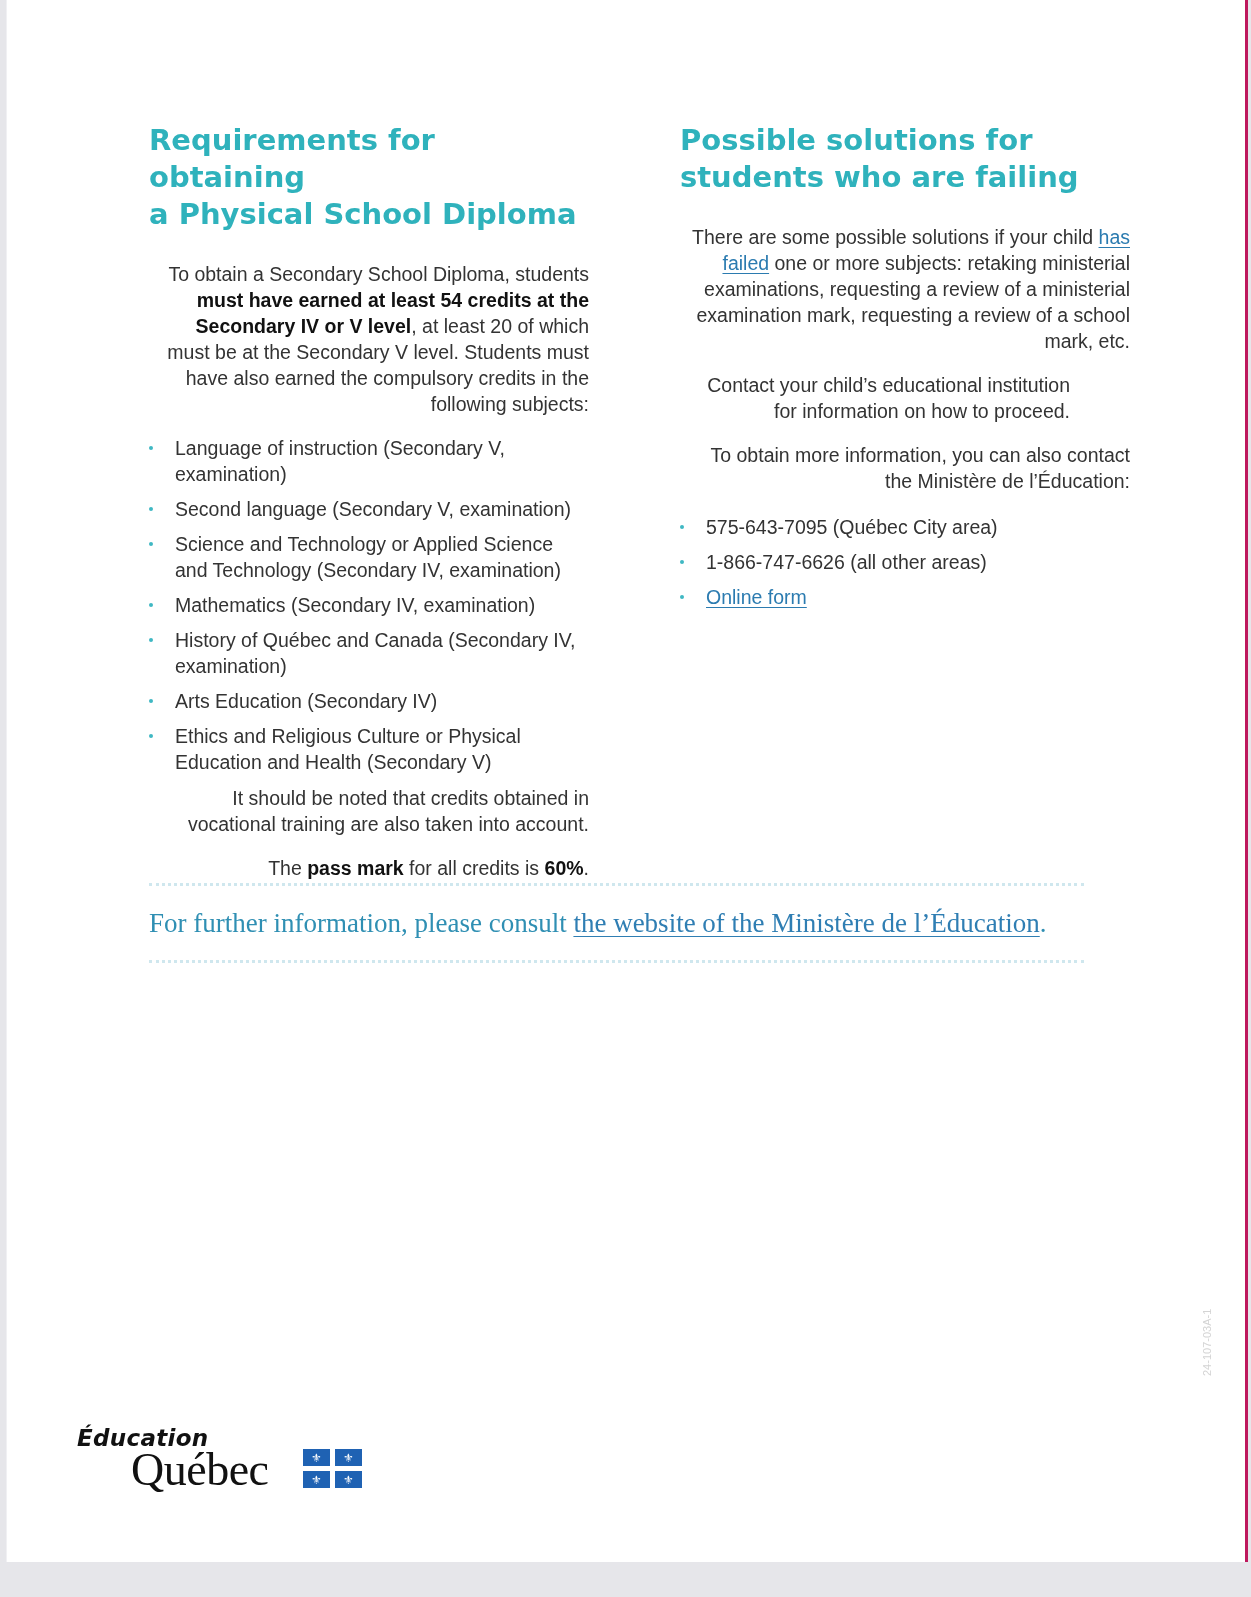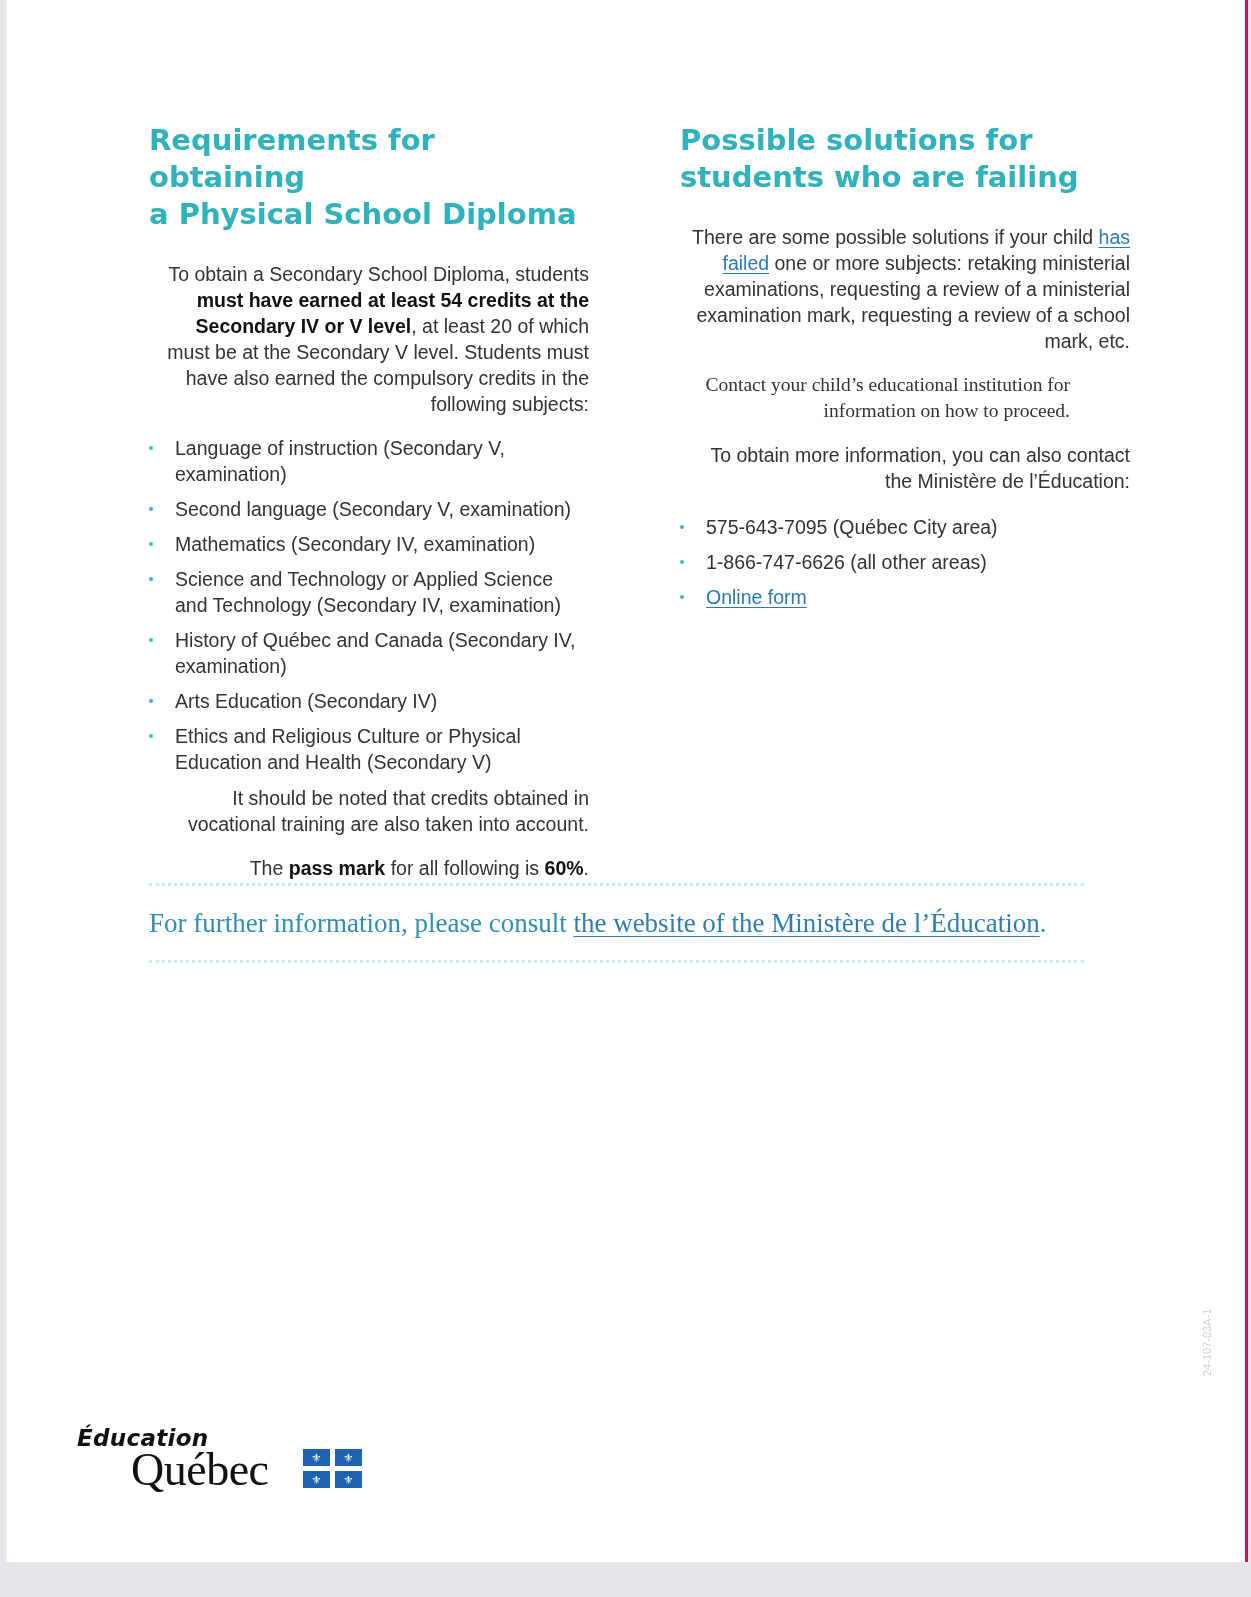--- a/index.html
+++ b/index.html
@@ -126,37 +126,37 @@
 
   <div class="col col-left">
     <h2>
       <span>Requirements for obtaining</span><br>
       <span>a Physical School Diploma</span>
     </h2>
     <p><span>To obtain a Secondary School Diploma, students </span><b>must have earned at least 54 credits at the Secondary IV or V level</b><span>, at least 20 of which must be at the Secondary V level. Students must have also earned the compulsory credits in the following subjects:</span></p>
     <ul>
       <li><span class="bullet"></span><span>Language of instruction (Secondary V, examination)</span></li>
       <li><span class="bullet"></span><span>Second language (Secondary V, examination)</span></li>
+      <li><span class="bullet"></span><span>Science and Technology or Applied Science and Technology (Secondary IV, examination)</span></li>
       <li><span class="bullet"></span><span>Mathematics (Secondary IV, examination)</span></li>
-      <li><span class="bullet"></span><span>Science and Technology or Applied Science and Technology (Secondary IV, examination)</span></li>
       <li><span class="bullet"></span><span>History of Québec and Canada (Secondary IV, examination)</span></li>
       <li><span class="bullet"></span><span>Arts Education (Secondary IV)</span></li>
       <li><span class="bullet"></span><span>Ethics and Religious Culture or Physical Education and Health (Secondary V)</span></li>
     </ul>
     <p>It should be noted that credits obtained in vocational training are also taken into account.</p>
-    <p><span>The </span><b>pass mark</b><span> for all following is </span><b>60%</b><span>.</span></p>
+    <p><span>The </span><b>pass mark</b><span> for all credits is </span><b>60%</b><span>.</span></p>
   </div>
 
   <div class="col col-right">
     <h2>
       <span>Possible solutions for</span><br>
       <span>students who are failing</span>
     </h2>
     <p><span>There are some possible solutions if your child </span><a class="link" href="#">has failed</a><span> one or more subjects: retaking ministerial examinations, requesting a review of a ministerial examination mark, requesting a review of a school mark, etc.</span></p>
-    <p style="width:390px;font-family:Liberation Serif, serif;">Contact your child’s educational institution for information on how to proceed.</p>
+    <p style="width:390px;">Contact your child’s educational institution for information on how to proceed.</p>
     <p style="margin-bottom:20px;">To obtain more information, you can also contact the Ministère de l’Éducation:</p>
     <ul>
       <li><span class="bullet"></span><span>575-643-7095 (Québec City area)</span></li>
       <li><span class="bullet"></span><span>1-866-747-6626 (all other areas)</span></li>
       <li><span class="bullet"></span><a class="link" href="#">Online form</a></li>
     </ul>
   </div>
 
   <div class="dotted" style="top:883px;"></div>
   <div class="further"><span>For further information, please consult </span><a href="#">the website of the Ministère de l’Éducation</a><span>.</span></div>

